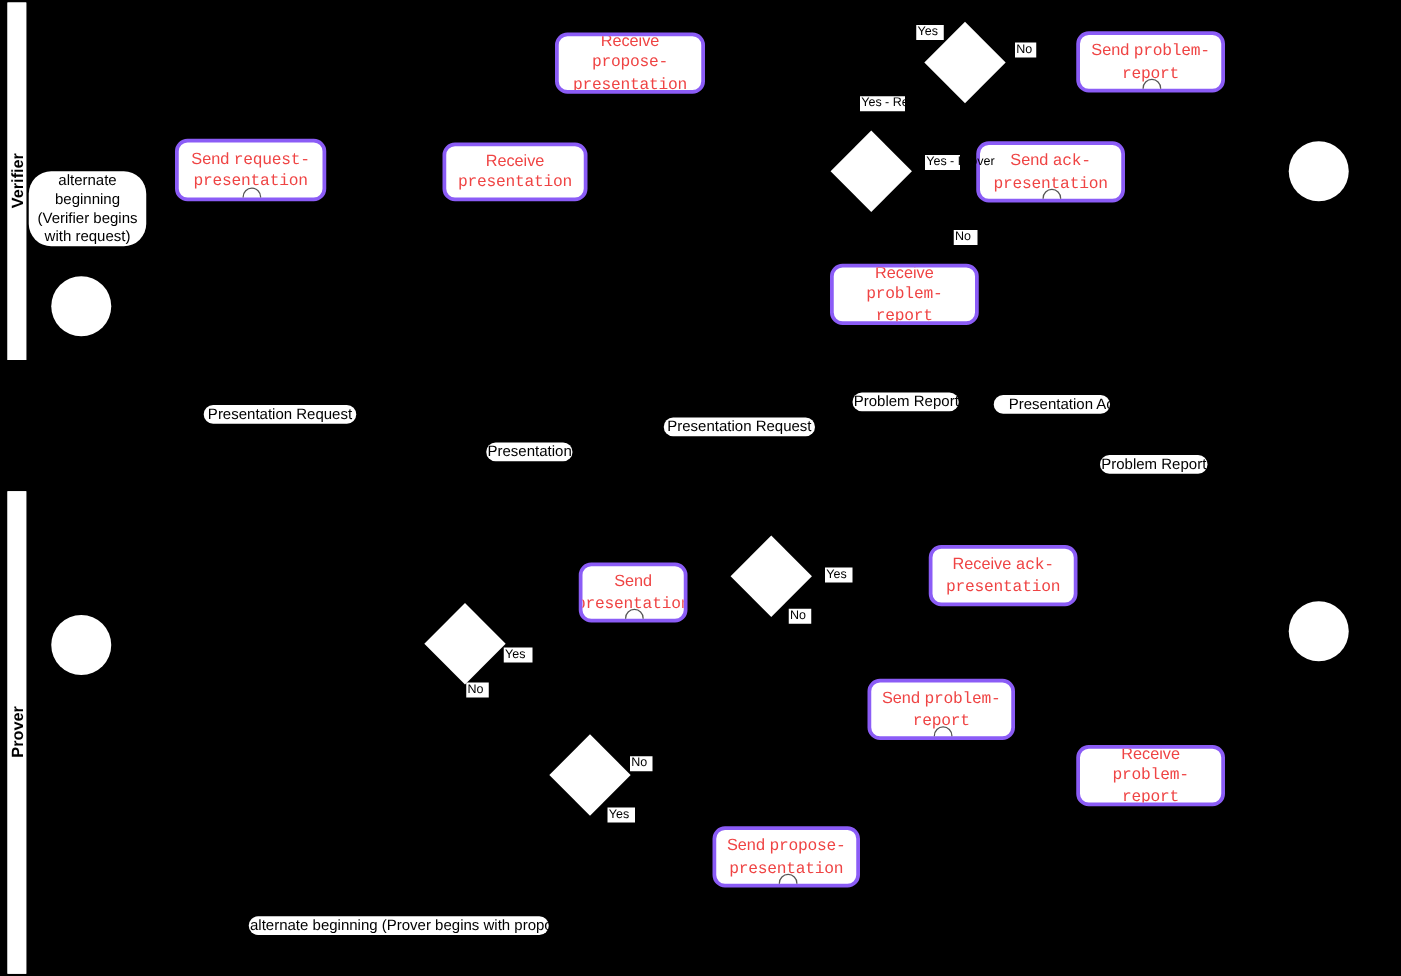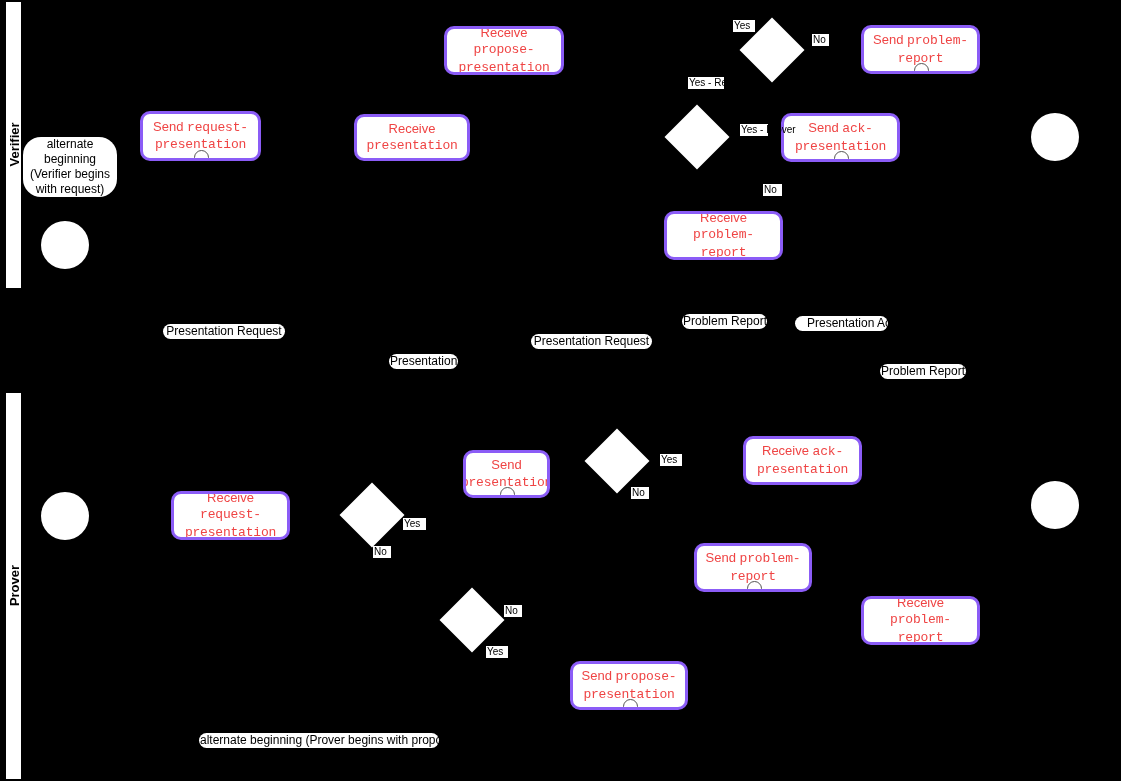--- a/index.html
+++ b/index.html
@@ -160,23 +160,20 @@
     <div class="flow-label" style="left: 688px; top: 77px; width: 36px;">Yes - Request</div>
     <div class="flow-label" style="left: 740px; top: 124px; width: 28px;">Yes - Prover</div>
     <div class="flow-label" style="left: 763px; top: 184px; width: 19px;">No</div>
     <div class="note" style="left: 143px; top: 324px; width: 122px; min-height: 15px; margin-left: 20px;">Presentation Request</div>
     <div class="note" style="left: 389px; top: 354px; width: 69px; min-height: 15px;">Presentation</div>
     <div class="note" style="left: 531px; top: 334px; width: 121px; min-height: 15px;">Presentation Request</div>
     <div class="note" style="left: 682px; top: 314px; width: 85px; min-height: 15px;">Problem Report</div>
     <div class="note" style="left: 795px; top: 316px; width: 93px; min-height: 15px; padding-left: 12px;">Presentation Ack</div>
     <div class="note" style="left: 880px; top: 364px; width: 86px; min-height: 15px;">Problem Report</div>
     <div class="note" style="left: 199px; top: 733px; width: 240px; min-height: 15px;">alternate beginning (Prover begins with proposal)</div>
-    <div class="task" style="left: 171px; top: 491px; width: 119px; height: 49px;">
-      <div class="tx"><span class="sans">Receive </span><span class="mono">request-presentation</span></div>
-    </div>
     <div class="task" style="left: 463px; top: 437px; width: 87px; height: 48px; margin-top: 13px;">
       <div class="tx"><span class="sans">Send </span><span class="mono">presentation</span></div>
       <div class="marker"></div>
     </div>
     <div class="task" style="left: 743px; top: 436px; width: 119px; height: 49px; align-items: center;">
       <div class="tx"><span class="sans">Receive </span><span class="mono">ack-presentation</span></div>
     </div>
     <div class="task" style="left: 694px; top: 543px; width: 118px; height: 49px;">
       <div class="tx"><span class="sans">Send </span><span class="mono">problem-report</span></div>
       <div class="marker"></div>

